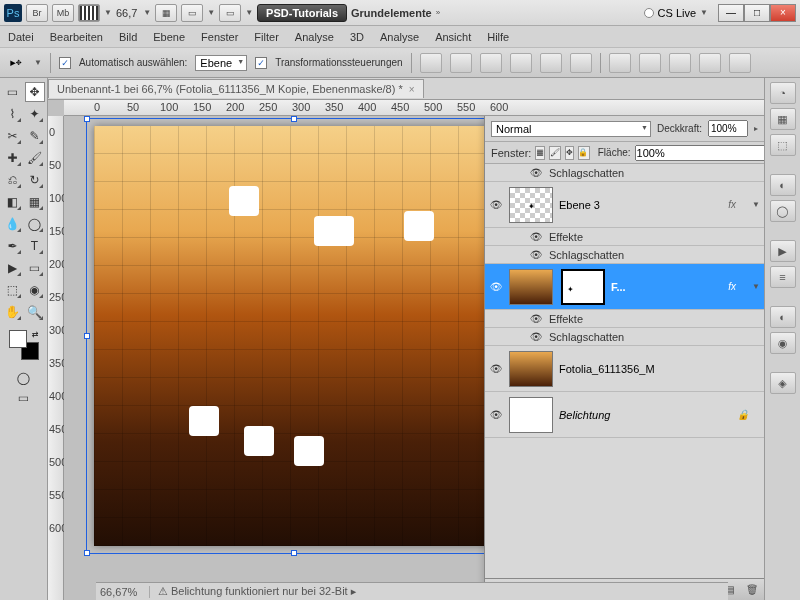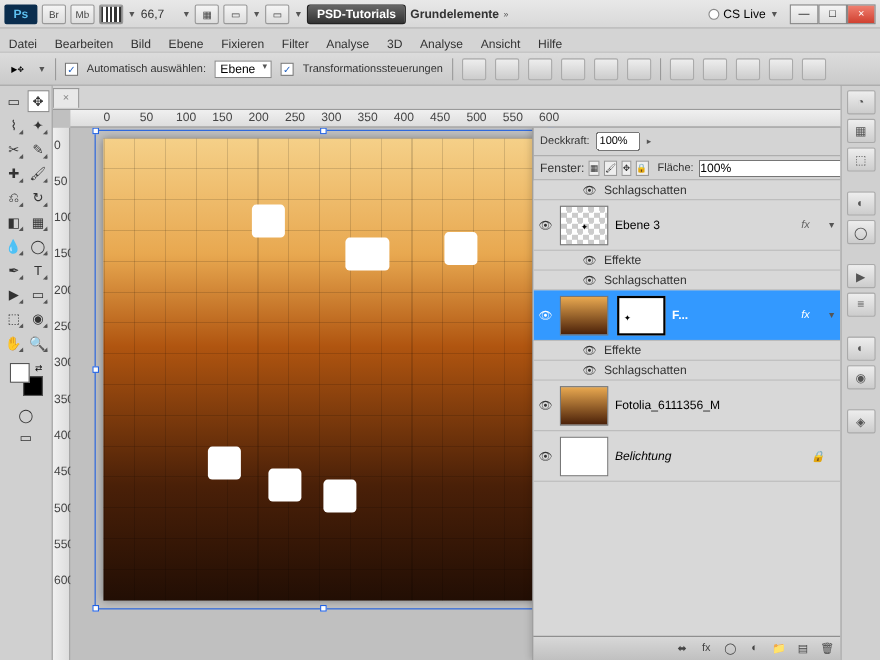--- a/index.html
+++ b/index.html
@@ -1,31 +1,31 @@
 <!DOCTYPE html>
 <html><head>
 <meta charset="utf-8">
 <style>
 *{box-sizing:border-box;margin:0;padding:0;font-family:Tahoma,Arial,sans-serif;font-size:11px;user-select:none}
 body{background:#d4d4d4;width:800px;height:600px;overflow:hidden;position:relative}
 .titlebar{height:26px;background:linear-gradient(#e8e8e8,#d8d8d8);border-bottom:1px solid #aaa;display:flex;align-items:center;padding:0 4px;gap:4px}
-.ps-logo{width:30px;height:18px;background:#0a2d4e;color:#5ec0f0;display:flex;align-items:center;justify-content:center;font-weight:bold;border-radius:2px}
+.ps-logo{width:18px;height:18px;background:#0a2d4e;color:#5ec0f0;display:flex;align-items:center;justify-content:center;font-weight:normal;border-radius:2px}
 .tb-btn{width:22px;height:18px;background:linear-gradient(#f5f5f5,#ddd);border:1px solid #999;border-radius:2px;display:flex;align-items:center;justify-content:center;font-size:9px;color:#444}
 .tb-filmstrip{width:22px;height:16px;background:repeating-linear-gradient(90deg,#333 0 2px,#fff 2px 4px);border:1px solid #888}
-.zoom-dd{font-size:11px;color:#333;display:flex;align-items:center;gap:16px}
+.zoom-dd{font-size:11px;color:#333;display:flex;align-items:center;gap:6px}
 .chev{font-size:8px;color:#555}
 .tb-pill{padding:2px 8px;background:linear-gradient(#666,#333);color:#fff;border-radius:3px;border:1px solid #222;font-weight:bold}
 .tb-text{color:#333;font-weight:bold}
 .flex-spacer{flex:1}
 .cslive{display:flex;align-items:center;gap:4px;padding:0 6px}
 .cslive-dot{width:10px;height:10px;border:1px solid #888;border-radius:50%;background:#fff}
 .win-ctrl{display:flex;gap:0}
 .win-btn{width:26px;height:18px;border:1px solid #888;background:linear-gradient(#f5f5f5,#ddd);display:flex;align-items:center;justify-content:center;font-size:10px}
 .win-close{background:linear-gradient(#f08070,#d04030);color:#fff}
-.menubar{height:22px;background:#d4d4d4;display:flex;align-items:flex-end;padding:0 8px;gap:16px;border-bottom:1px solid #bbb}
+.menubar{height:22px;background:#d4d4d4;display:flex;align-items:center;padding:0 8px;gap:16px;border-bottom:1px solid #bbb}
 .menubar span{color:#333;cursor:default}
 .optbar{height:30px;background:linear-gradient(#dcdcdc,#cacaca);border-bottom:1px solid #999;display:flex;align-items:center;padding:0 6px;gap:8px}
 .opt-icon{width:20px;height:20px;display:flex;align-items:center;justify-content:center}
 .checkbox{width:12px;height:12px;background:#fff;border:1px solid #777;display:inline-flex;align-items:center;justify-content:center;color:#2060c0;font-size:9px}
 .dd{background:#fff;border:1px solid #888;padding:1px 14px 1px 4px;position:relative}
 .dd::after{content:"▼";position:absolute;right:2px;top:2px;font-size:7px;color:#555}
 .opt-sep{width:1px;height:20px;background:#999}
 .opt-smallbtn{width:22px;height:20px;border:1px solid #aaa;background:linear-gradient(#eee,#ccc);border-radius:2px}
 .main{display:flex;height:522px}
 .toolbox{width:48px;background:#d0d0d0;border-right:1px solid #999;display:flex;flex-direction:column;align-items:center;padding:2px 0}
@@ -121,21 +121,21 @@
     <div class="win-btn">□</div>
     <div class="win-btn win-close">×</div>
   </div>
 </div>
 
 <div class="menubar">
   <span>Datei</span>
   <span>Bearbeiten</span>
   <span>Bild</span>
   <span>Ebene</span>
-  <span>Fixieren</span>
+  <span>Fenster</span>
   <span>Filter</span>
   <span>Analyse</span>
   <span>3D</span>
   <span>Analyse</span>
   <span>Ansicht</span>
   <span>Hilfe</span>
 </div>
 
 <div class="optbar">
   <div class="opt-icon">▸<sub style="font-size:7px">✥</sub></div>
@@ -193,20 +193,21 @@
       <div class="swatch-fg"></div>
       <div class="mini-swap">⇄</div>
     </div>
     <div class="tool" style="margin-top:8px">◯</div>
     <div class="tool">▭</div>
   </div>
 
   <div class="canvas-area">
     <div class="doc-tab">
       <div class="doc-tab-inner">
+        <span>Unbenannt-1 bei 66,7% (Fotolia_6111356_M Kopie, Ebenenmaske/8) *</span>
         <span class="tab-close">×</span>
       </div>
     </div>
     <div class="ruler-h">
       <span style="left:30px">0</span>
         <span style="left:63px">50</span>
         <span style="left:96px">100</span>
         <span style="left:129px">150</span>
         <span style="left:162px">200</span>
         <span style="left:195px">250</span>
@@ -250,20 +251,21 @@
             <div class="handle h-tr"></div>
           <div class="handle h-ml"></div>
             <div class="handle h-mr"></div>
           <div class="handle h-bl"></div>
             <div class="handle h-bm"></div>
             <div class="handle h-br"></div>
         </div>
 
         <div class="layers-panel">
           <div class="panel-opts">
+            <div class="dd" style="flex:1">Normal</div>
             <span class="lbl-sm">Deckkraft:</span>
             <input value="100%" style="">
             <span class="chev">▸</span>
           </div>
           <div class="panel-lock">
             <span>Fenster:</span>
             <div class="lock-icon">▦</div>
             <div class="lock-icon">🖌</div>
             <div class="lock-icon">✥</div>
             <div class="lock-icon">🔒</div>
@@ -327,20 +329,24 @@
             <div class="pf-icon">fx</div>
             <div class="pf-icon">◯</div>
             <div class="pf-icon">◐</div>
             <div class="pf-icon">📁</div>
             <div class="pf-icon">▤</div>
             <div class="pf-icon">🗑</div>
           </div>
         </div>
       </div>
     </div>
+    <div class="statusbar">
+      <span class="sb-zoom">66,67%</span>
+      <span>⚠ <span>Belichtung funktioniert nur bei 32-Bit</span> ▸</span>
+    </div>
   </div>
 
   <div class="right-dock">
     <div class="dock-icon">◔</div>
     <div class="dock-icon">▦</div>
     <div class="dock-icon">⬚</div>
     <div class="dock-sep"></div>
     <div class="dock-icon">◐</div>
     <div class="dock-icon">◯</div>
     <div class="dock-sep"></div>

